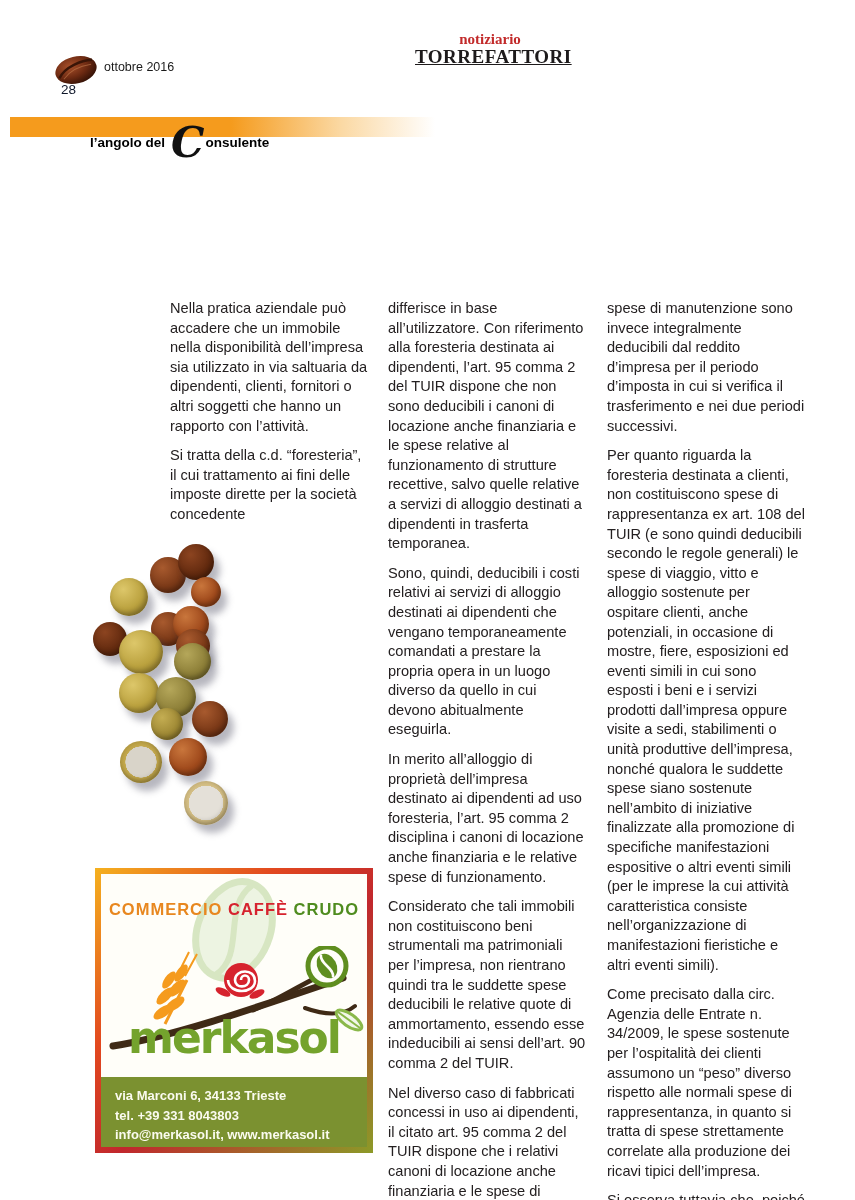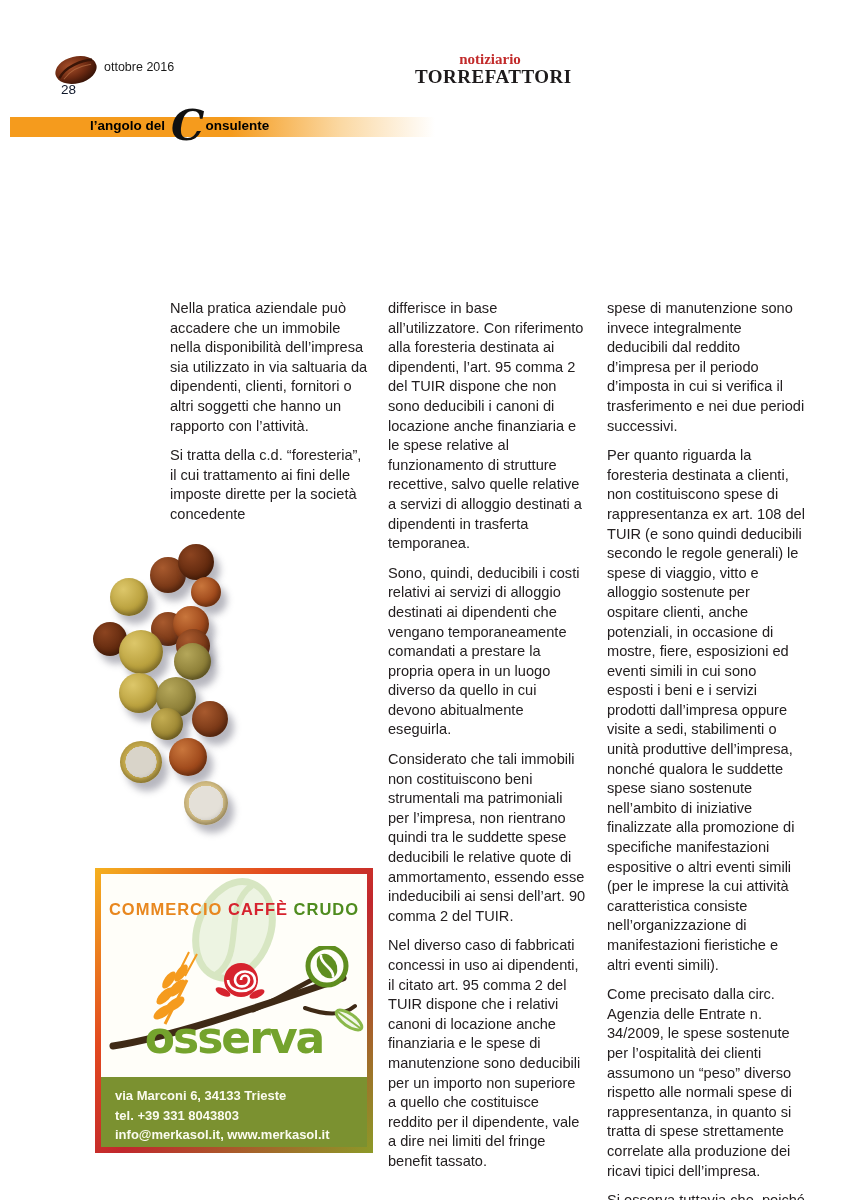--- a/index.html
+++ b/index.html
@@ -3,29 +3,29 @@
 <meta charset="utf-8">
 <style>
   html,body{margin:0;padding:0;background:#e8e8e8;}
   .page{position:relative;width:855px;height:1200px;background:#ffffff;margin:0 auto;
         font-family:"Liberation Sans",sans-serif;color:#231f20;overflow:hidden;}
 
   
   .bean-logo{position:absolute;left:52px;top:52px;width:50px;height:36px;}
   .issue-date{position:absolute;left:104px;top:60px;font-size:12.5px;color:#1a1a1a;}
   .page-number{position:absolute;left:61px;top:82px;font-size:13.5px;color:#0f172a;}
-  .masthead{position:absolute;left:415px;top:52px;width:150px;text-align:center;
+  .masthead{position:absolute;left:415px;top:32px;width:150px;text-align:center;
             font-family:"Liberation Serif",serif;}
   .masthead .mast-top{font-size:15px;font-weight:bold;color:#c22a2a;line-height:1;}
-  .masthead .mast-bottom{font-size:19px;font-weight:bold;color:#1d1a1b;letter-spacing:.5px;line-height:1.1;}
+  .masthead .mast-bottom{font-size:19px;font-weight:bold;color:#1d1a1b;letter-spacing:.5px;line-height:1.1;text-decoration:underline;}
 
   
   .band{position:absolute;left:10px;top:117px;width:425px;height:20px;
         background:linear-gradient(to right,#f59b1d 0%,#f59b1d 52%,#fbd9a4 78%,#ffffff 100%);}
-  .band-text{position:absolute;left:80px;top:1px;font-size:13.5px;font-weight:bold;color:#000;white-space:nowrap;}
+  .band-text{position:absolute;left:80px;top:18px;font-size:13.5px;font-weight:bold;color:#000;white-space:nowrap;}
   .band-initial{display:inline-block;font-family:"DejaVu Serif",serif;font-style:italic;font-weight:bold;
         font-size:42px;line-height:0;vertical-align:-10px;margin:0 1px 0 6px;color:#111;}
 
   
   .article-title{position:absolute;left:168px;top:176px;
         font-family:"DejaVu Serif",serif;font-weight:bold;color:#9d1b1f;
         font-size:49px;line-height:.96;letter-spacing:.5px;}
 
   
   .col{position:absolute;top:299px;width:198px;font-size:14.6px;line-height:19.6px;color:#242021;}
@@ -94,20 +94,21 @@
   <div class="article-title">
   </div>
 
   <div class="col col-1">
     <p>Nella pratica aziendale può accadere che un immobile nella disponibilità dell’impresa sia utilizzato in via saltuaria da dipendenti, clienti, fornitori o altri soggetti che hanno un rapporto con l’attività.</p>
     <p>Si tratta della c.d. “foresteria”, il cui trattamento ai fini delle imposte dirette per la società concedente</p>
   </div>
   <div class="col col-2">
     <p>differisce in base all’utilizzatore. Con riferimento alla foresteria destinata ai dipendenti, l’art. 95 comma 2 del TUIR dispone che non sono deducibili i canoni di locazione anche finanziaria e le spese relative al funzionamento di strutture recettive, salvo quelle relative a servizi di alloggio destinati a dipendenti in trasferta temporanea.</p>
     <p>Sono, quindi, deducibili i costi relativi ai servizi di alloggio destinati ai dipendenti che vengano temporaneamente comandati a prestare la propria opera in un luogo diverso da quello in cui devono abitualmente eseguirla.</p>
+    <p>In merito all’alloggio di proprietà dell’impresa destinato ai dipendenti ad uso foresteria, l’art. 95 comma 2 disciplina i canoni di locazione anche finanziaria e le relative spese di funzionamento.</p>
     <p>Considerato che tali immobili non costituiscono beni strumentali ma patrimoniali per l’impresa, non rientrano quindi tra le suddette spese deducibili le relative quote di ammortamento, essendo esse indeducibili ai sensi dell’art. 90 comma 2 del TUIR.</p>
     <p>Nel diverso caso di fabbricati concessi in uso ai dipendenti, il citato art. 95 comma 2 del TUIR dispone che i relativi canoni di locazione anche finanziaria e le spese di manutenzione sono deducibili per un importo non superiore a quello che costituisce reddito per il dipendente, vale a dire nei limiti del fringe benefit tassato.</p>
 
   </div>
   <div class="col col-3">
     <p>spese di manutenzione sono invece integralmente deducibili dal reddito d’impresa per il periodo d’imposta in cui si verifica il trasferimento e nei due periodi successivi.</p>
     <p>Per quanto riguarda la foresteria destinata a clienti, non costituiscono spese di rappresentanza ex art. 108 del TUIR (e sono quindi deducibili secondo le regole generali) le spese di viaggio, vitto e alloggio sostenute per ospitare clienti, anche potenziali, in occasione di mostre, fiere, esposizioni ed eventi simili in cui sono esposti i beni e i servizi prodotti dall’impresa oppure visite a sedi, stabilimenti o unità produttive dell’impresa, nonché qualora le suddette spese siano sostenute nell’ambito di iniziative finalizzate alla promozione di specifiche manifestazioni espositive o altri eventi simili (per le imprese la cui attività caratteristica consiste nell’organizzazione di manifestazioni fieristiche e altri eventi simili).</p>
     <p>Come precisato dalla circ. Agenzia delle Entrate n. 34/2009, le spese sostenute per l’ospitalità dei clienti assumono un “peso” diverso rispetto alle normali spese di rappresentanza, in quanto si tratta di spese strettamente correlate alla produzione dei ricavi tipici dell’impresa.</p>
     <p>Si osserva tuttavia che, poiché la circ. n. 34 prevede la deducibilità delle spese per l’ospitalità dei clienti (sostenute in determinati eventi) sulla base dei principi generali, potrebbe ritenersi applicabile l’art. 95 comma 2 del TUIR, in base al quale “non sono deducibili i canoni di locazione anche finanziaria e le spese relative al funzionamento di strutture recettive”.</p>
   </div>
@@ -171,21 +172,21 @@
           <ellipse cx="222" cy="20" rx="9.5" ry="13" fill="#5f8e1f" transform="rotate(-28 222 20)"></ellipse>
           <path d="M222,7 C216,15 228,25 222,33" stroke="#fffef9" stroke-width="2.6" fill="none" transform="rotate(-28 222 20)"></path>
         </g>
 
         <g>
           <ellipse cx="244" cy="74" rx="15" ry="6" fill="#f2f7ea" stroke="#8ab84a" stroke-width="3" transform="rotate(35 244 74)"></ellipse>
           <path d="M233,66 L255,82" stroke="#8ab84a" stroke-width="2"></path>
         </g>
       </svg>
 
-      <div class="ad-brand">osserva</div>
+      <div class="ad-brand">merkasol</div>
 
       <div class="ad-footer">
         <div>via Marconi 6, 34133 Trieste</div>
         <div>tel. +39 331 8043803</div>
         <div>info@merkasol.it, www.merkasol.it</div>
       </div>
     </div>
   </div>
 
 </div>

